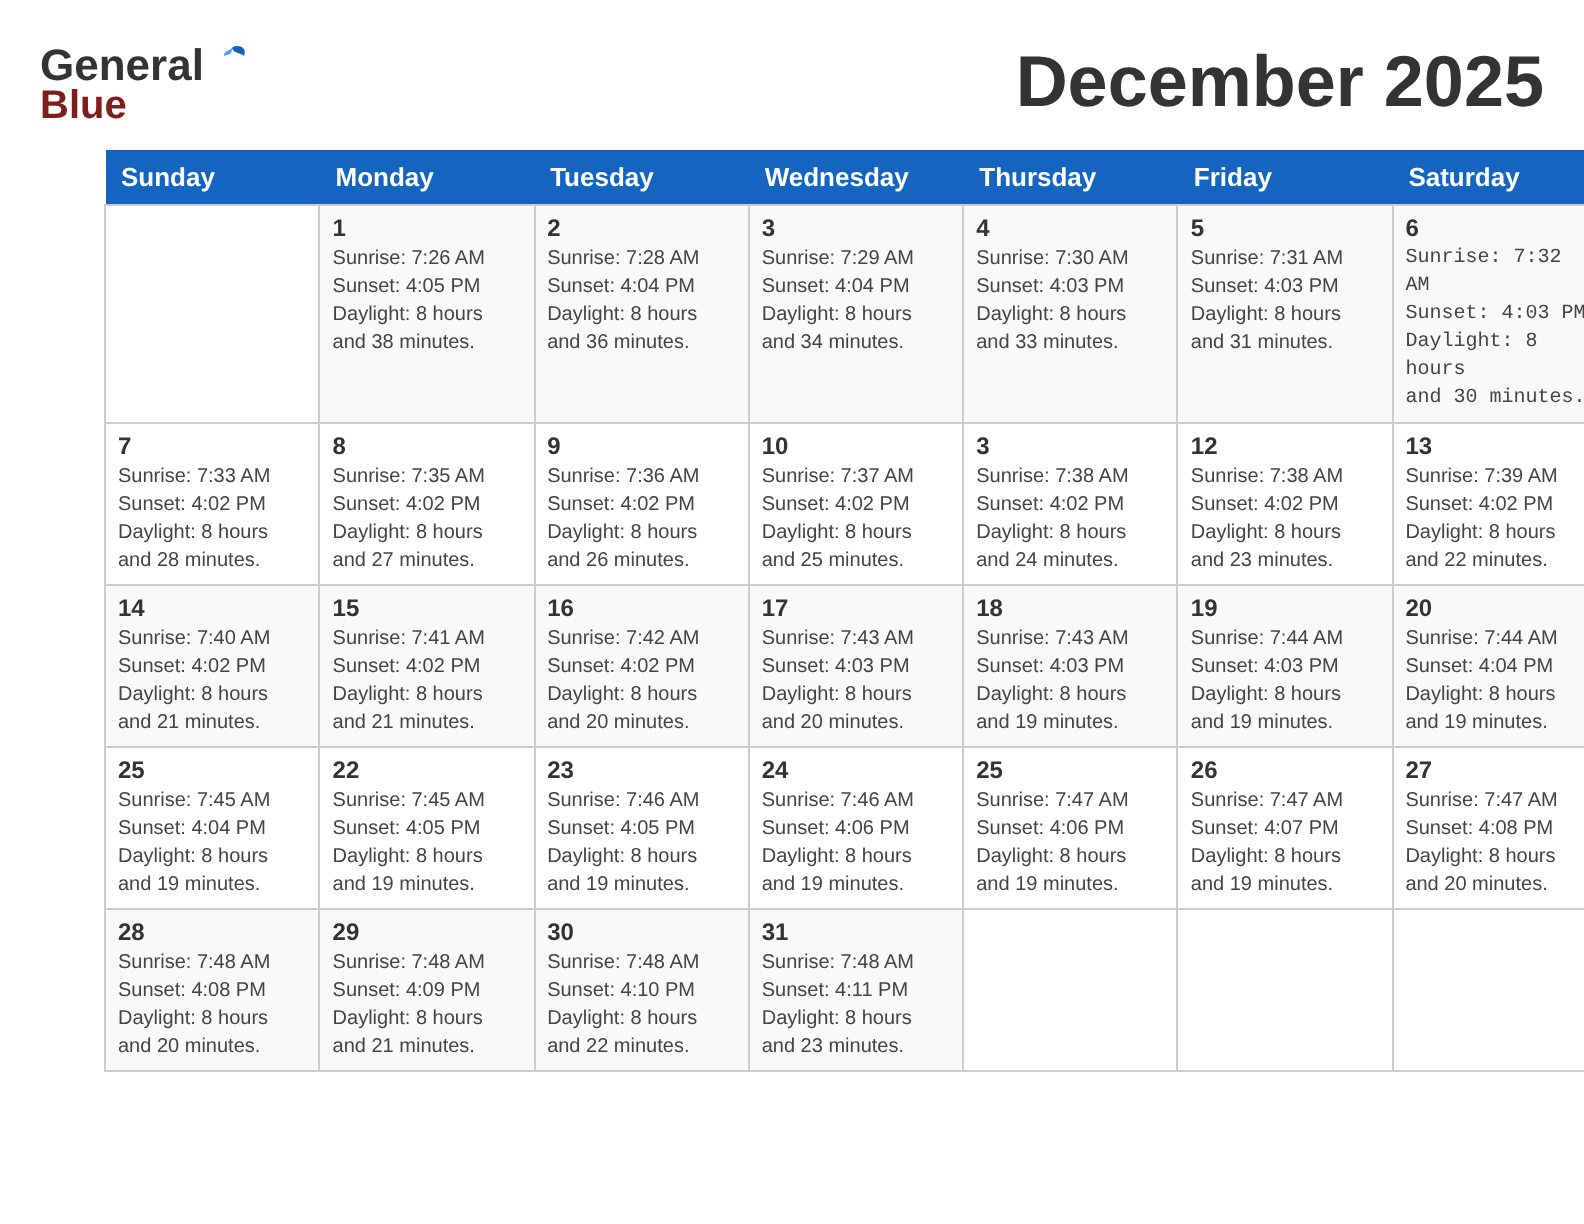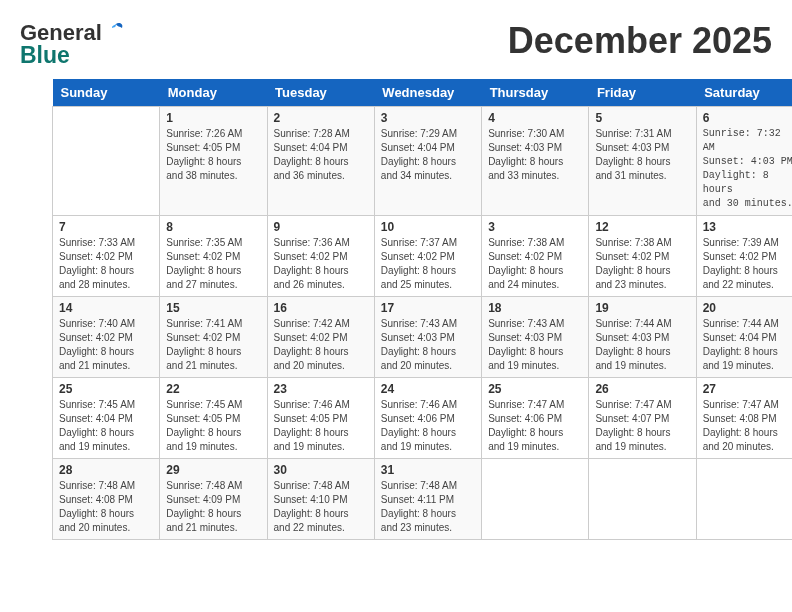--- a/index.html
+++ b/index.html
@@ -82,21 +82,21 @@
 
 <div class="header">
   <div class="logo">
     <div class="logo-row">
       <span style="font-size:22px;font-weight:bold;color:#333;">General</span>
       <svg width="22" height="22" viewBox="0 0 22 22" style="margin-left:2px;margin-top:-4px;">
         <path d="M12 4 C14 2, 20 3, 18 8 C16 6, 13 7, 12 4Z" fill="#1565c0"></path>
         <path d="M12 4 C10 6, 8 5, 8 8 C10 7, 12 8, 12 4Z" fill="#42a5f5"></path>
       </svg>
     </div>
-    <span style="font-size:23px;font-weight:bold;color:#0f766e;margin-top:-4px;">Blue</span>
+    <span style="font-size:20px;font-weight:bold;color:#7f1d1d;margin-top:-4px;">Blue</span>
   </div>
   <div class="title-block">
     <div class="month-title">December 2025</div>
   </div>
 </div>
 
 <table>
   <thead>
     <tr id="days-header">
         <th>Sunday</th>

